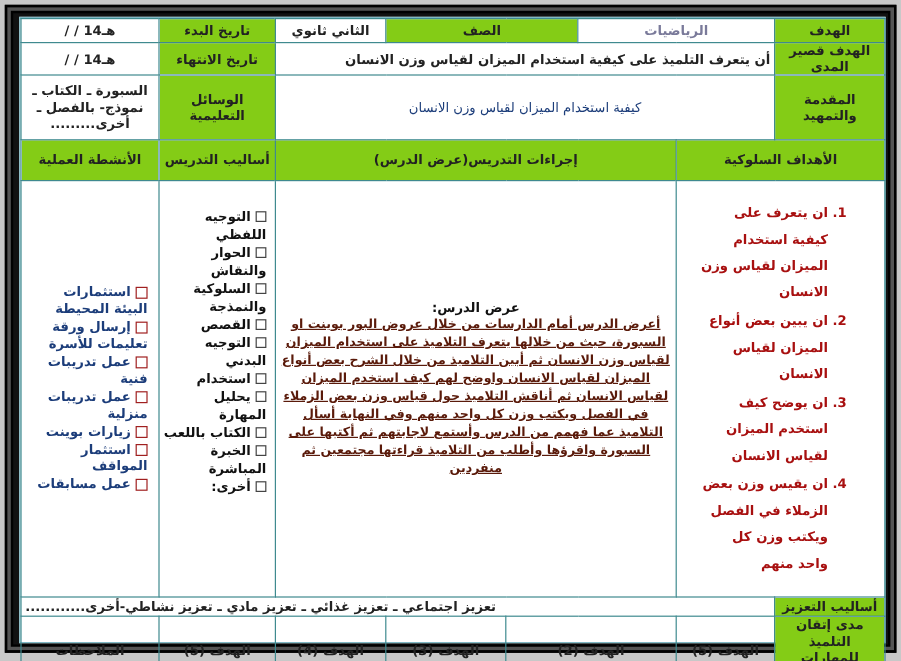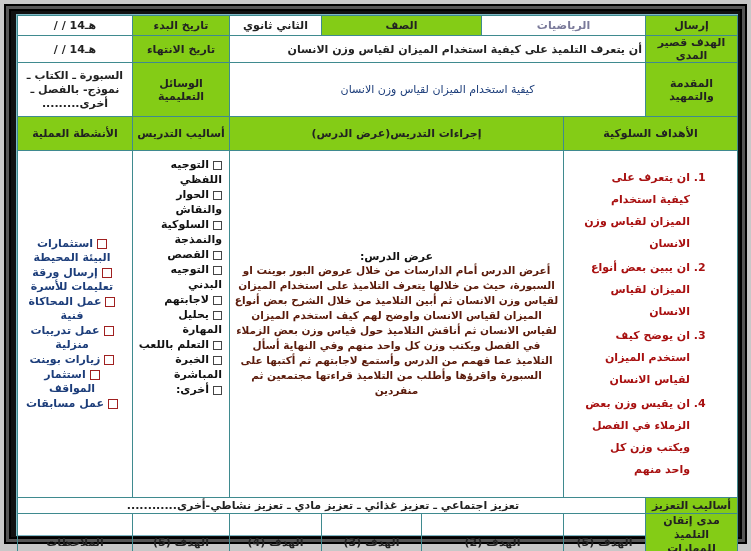--- a/index.html
+++ b/index.html
@@ -41,25 +41,25 @@
   .red { color:#b01414; }
   .blue { color:#1c3d7a; }
   .cbx {
     display:inline-block; width:7px; height:7px;
     border:1px solid #444; margin-left:4px; vertical-align:middle;
     background:#fff;
   }
   .cbx.r { border-color:#a02020; width:8px; height:8px; }
   ul.methods { list-style:none; margin:0; padding:0 4px 0 0; text-align:right; }
   ul.methods li { font-size:11px; line-height:15px; margin:0; color:#111; }
-  ul.acts { list-style:none; margin:0; padding:0 6px 0 0; }
+  ul.acts { list-style:none; margin:0; padding:0 6px 0 0; text-align:right; }
   ul.acts li { font-size:11px; line-height:14px; color:#1c3d7a; margin:1px 0; }
   .procedure { text-align:right; padding:0 8px; }
   .proc-title { font-size:11px; color:#111; margin-bottom:0; }
-  .proc-body { font-size:10.5px; line-height:15px; color:#5a1a0a; }
+  .proc-body { font-size:10.5px; line-height:15px; color:#5a1a0a;text-decoration:underline; }
   ol.goals { margin:16px; padding:0 28px 0 0; text-align:right; }
   ol.goals li { color:#a81010; font-size:11px; line-height:22px; margin-bottom:2px; }
 </style>
 </head>
 <body>
 
 <div class="frame">
   <div class="inner">
     <table class="plan">
       <colgroup>
@@ -68,21 +68,21 @@
         <col style="width:82px">
         <col style="width:60px">
         <col style="width:100px">
         <col style="width:92px">
         <col style="width:97px">
         <col style="width:115px">
       </colgroup>
 
       <tbody>
           <tr style="height:20px">
-        <td class="lbl">إرسال</td>
+        <td class="lbl">الهدف</td>
         <td colspan="2" class="gray" style="color:#7a7a9a">الرياضيات</td>
         <td colspan="2" class="lbl">الصف</td>
         <td class="gray">الثاني ثانوي</td>
         <td class="lbl">تاريخ البدء</td>
         <td class="blue" style="direction:ltr">/   /   14هـ</td>
       </tr>
 
       <tr style="height:20px">
         <td class="lbl">الهدف قصير المدى</td>
         <td colspan="5" class="red" style="text-align:right">أن يتعرف التلميذ على كيفية استخدام الميزان لقياس وزن الانسان</td>
@@ -110,50 +110,50 @@
             <li>ان يتعرف على كيفية استخدام الميزان لقياس وزن الانسان</li>
             <li>ان يبين بعض أنواع الميزان لقياس الانسان</li>
             <li>ان يوضح كيف استخدم الميزان لقياس الانسان</li>
             <li>ان يقيس وزن بعض الزملاء في الفصل ويكتب وزن كل واحد منهم</li>
           </ol>
         </td>
         <td colspan="4" class="procedure">
           <div class="proc-title">عرض الدرس:</div>
           <div class="proc-body">أعرض الدرس أمام الدارسات من خلال عروض البور بوينت او السبورة، حيث من خلالها يتعرف التلاميذ على استخدام الميزان لقياس وزن الانسان ثم أبين التلاميذ من خلال الشرح بعض أنواع الميزان لقياس الانسان واوضح لهم كيف استخدم الميزان لقياس الانسان ثم أناقش التلاميذ حول قياس وزن بعض الزملاء في الفصل ويكتب وزن كل واحد منهم وفي النهاية أسأل التلاميذ عما فهمم من الدرس وأستمع لاجابتهم ثم أكتبها على السبورة واقرؤها وأطلب من التلاميذ قراءتها مجتمعين ثم منفردين</div>
         </td>
-        <td style="vertical-align:top;padding-top:6px">
+        <td style="vertical-align:top;padding-top:22px">
           <ul class="methods">
             <li><span class="cbx"></span><span>التوجيه اللفظي</span></li>
             <li><span class="cbx"></span><span>الحوار والنقاش</span></li>
             <li><span class="cbx"></span><span>السلوكية والنمذجة</span></li>
             <li><span class="cbx"></span><span>القصص</span></li>
             <li><span class="cbx"></span><span>التوجيه البدني</span></li>
-            <li><span class="cbx"></span><span>لاجابتهم</span></li>
+            <li><span class="cbx"></span><span>استخدام</span></li>
             <li><span class="cbx"></span><span>يحليل المهارة</span></li>
-            <li><span class="cbx"></span><span>التعلم باللعب</span></li>
+            <li><span class="cbx"></span><span>الكتاب باللعب</span></li>
             <li><span class="cbx"></span><span>الخبرة المباشرة</span></li>
             <li><span class="cbx"></span><span>أخرى:</span></li>
           </ul>
         </td>
         <td>
           <ul class="acts">
             <li><span class="cbx r"></span><span>استثمارات البيئة المحيطة</span></li>
             <li><span class="cbx r"></span><span>إرسال ورقة تعليمات للأسرة</span></li>
-            <li><span class="cbx r"></span><span>عمل المحاكاة فنية</span></li>
+            <li><span class="cbx r"></span><span>عمل تدريبات فنية</span></li>
             <li><span class="cbx r"></span><span>عمل تدريبات منزلية</span></li>
             <li><span class="cbx r"></span><span>زيارات بوينت</span></li>
             <li><span class="cbx r"></span><span>استثمار المواقف</span></li>
             <li><span class="cbx r"></span><span>عمل مسابقات</span></li>
           </ul>
         </td>
       </tr>
 
       <tr style="height:16px">
         <td class="lbl">أساليب التعزيز</td>
-        <td colspan="7" style="text-align:center;padding-right:20px">تعزيز اجتماعي ـ تعزيز غذائي ـ تعزيز مادي ـ تعزيز نشاطي-أخرى............</td>
+        <td colspan="7" style="text-align:left;padding-right:20px">تعزيز اجتماعي ـ تعزيز غذائي ـ تعزيز مادي ـ تعزيز نشاطي-أخرى............</td>
       </tr>
 
       <tr style="height:34px">
         <td class="lbl" style="line-height:14px">مدى إتقان التلميذ للمهارات والأهداف</td>
         <td>الهدف (5)</td>
         <td colspan="2">الهدف (2)</td>
         <td>الهدف (3)</td>
         <td>الهدف (4)</td>
         <td>الهدف (5)</td>
         <td>الملاحظات</td>

